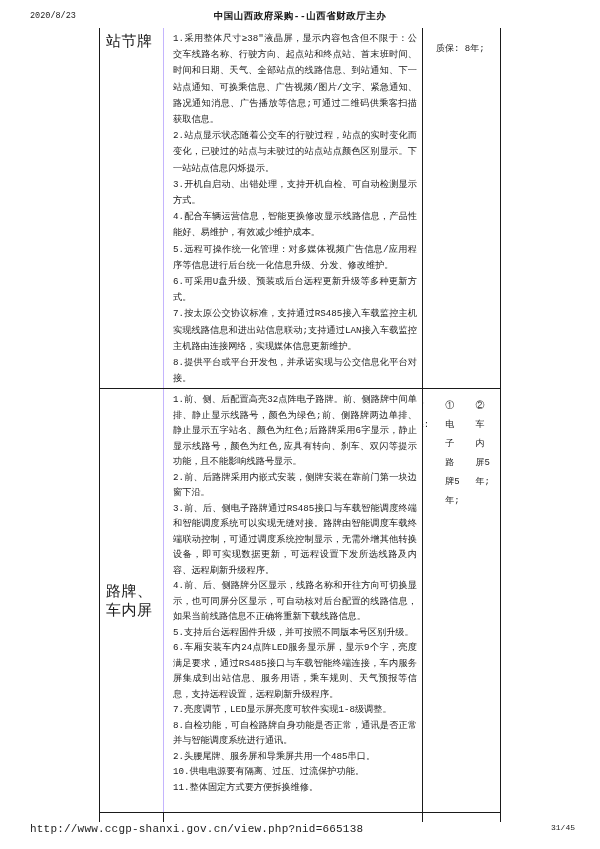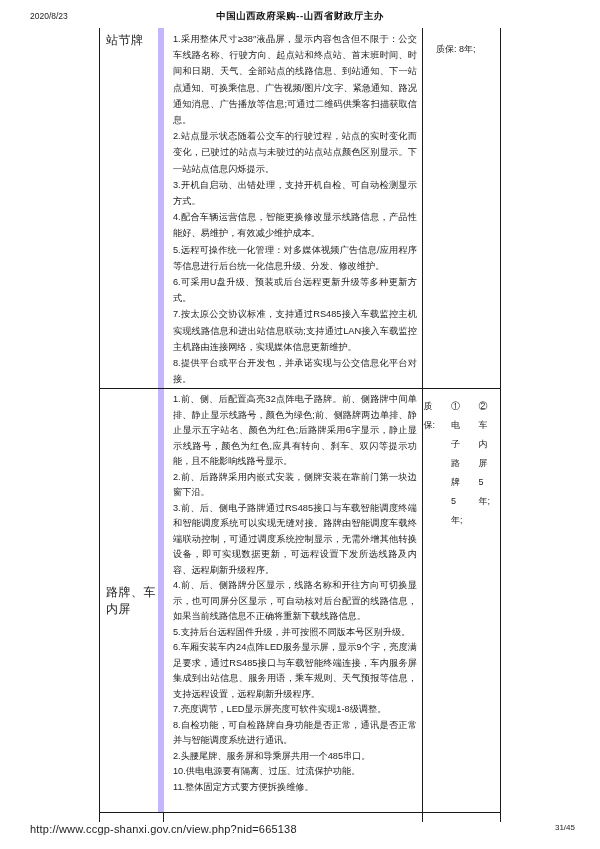--- a/index.html
+++ b/index.html
@@ -1,21 +1,21 @@
 <!DOCTYPE html>
 <html><head>
 <meta charset="utf-8">
 <style>
   * { margin:0; padding:0; box-sizing:border-box; }
   html,body { background:#ffffff; }
   .page {
     position:relative;
     width:600px; height:849px;
     background:#ffffff;
-    font-family:Liberation Sans, sans-serif;
+    font-family:Liberation Mono, monospace;
     color:#1c1c1c;
     overflow:hidden;
   }
   
   .hdr-date {
     position:absolute; left:30px; top:11px;
     font-size:8.5px; color:#222;
   }
   .hdr-title {
     position:absolute; left:0; top:10px; width:600px;
@@ -28,22 +28,22 @@
     width:402px; height:785px;
     border-left:1px solid #1a1a1a;
     border-right:1px solid #1a1a1a;
     border-bottom:1px solid #1a1a1a;
   }
   .t-row { display:flex; width:100%; }
   .t-row.row1 { height:361px; border-bottom:1px solid #1a1a1a; }
   .t-row.row2 { height:423px; }
   .cell { height:100%; overflow:hidden; }
   .label-cell {
-    width:64px; border-right:6px solid #c4b5fd;
-    font-size:12px; padding:4px 2px 0 6px; letter-spacing:0.5px;
+    width:64px; border-right:1px solid #c4b5fd;
+    font-size:15px; padding:4px 2px 0 6px; letter-spacing:0.5px;
   }
   .row2 .label-cell { display:flex; align-items:center; padding-top:0;justify-content:flex-end; }
   .spec-cell {
     width:259px; border-right:1px solid #1a1a1a;
     font-size:9.2px; padding:3px 5px 0 9px;
     text-align:justify;
   }
   .row1 .spec-cell { line-height:16.2px; }
   .row2 .spec-cell { line-height:15.5px; }
   .qa-cell {

